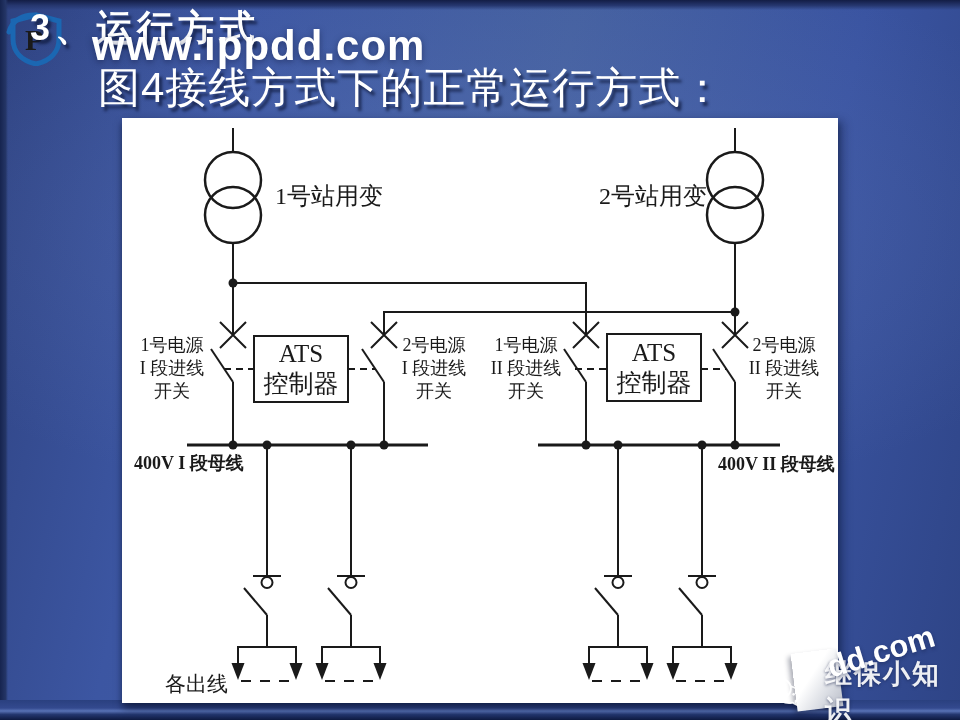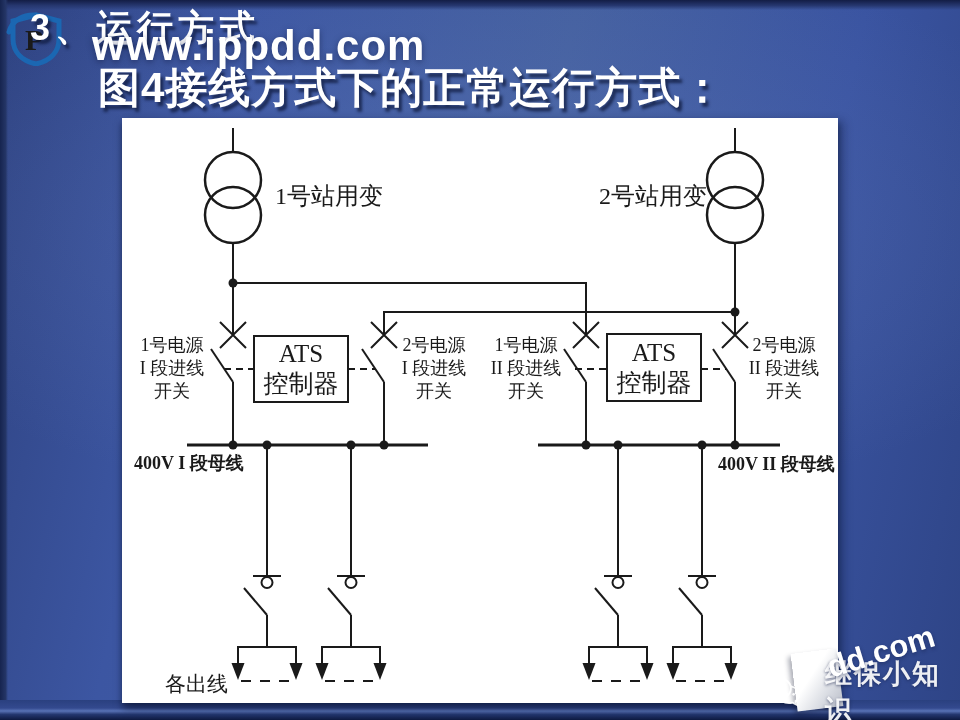--- a/index.html
+++ b/index.html
@@ -19,21 +19,21 @@
   .fold{position:absolute;left:672px;top:533px;width:46px;height:58px;
     background:linear-gradient(130deg,#ffffff 40%,#d6d9e0 75%,#b9bdc8 100%);
     transform:rotate(-7deg);box-shadow:-3px 3px 5px rgba(10,15,40,0.35);}
   .logo{position:absolute;left:6px;top:12px;width:60px;height:54px;}
   .page-title{position:absolute;left:30px;top:4px;margin:0;color:#ffffff;
     font-size:36px;font-weight:bold;letter-spacing:5px;
     text-shadow:3px 4px 3px rgba(15,25,60,0.75);}
   .wm-top{position:absolute;left:92px;top:22px;color:#ffffff;font-size:42px;font-weight:bold;
     letter-spacing:1px;text-shadow:0 2px 6px rgba(20,30,70,0.55);}
   .subtitle{position:absolute;left:98px;top:60px;margin:0;color:#ffffff;
-    font-size:42px;font-weight:bold;letter-spacing:1px;
+    font-size:42px;font-weight:normal;letter-spacing:1px;
     text-shadow:3px 4px 3px rgba(15,25,60,0.75);}
   .wechat-badge{position:absolute;left:762px;top:656px;display:flex;align-items:center;gap:24px;z-index:5;}
   .wechat-badge .label{color:rgba(255,255,255,0.92);font-size:27px;font-weight:bold;
     letter-spacing:2px;text-shadow:0 1px 3px rgba(20,30,70,0.6);}
   .wm-diag{position:absolute;left:826px;top:634px;color:#ffffff;font-size:31px;font-weight:bold;
     transform:rotate(-17deg);z-index:6;text-shadow:0 2px 4px rgba(20,30,70,0.45);}
   svg text{font-family:"Liberation Serif","DejaVu Serif",serif;fill:#1a1a1a;}
   .t-label{font-size:24px;}
   .sw-label{font-size:18px;}
   .ats-label{font-size:25px;}

